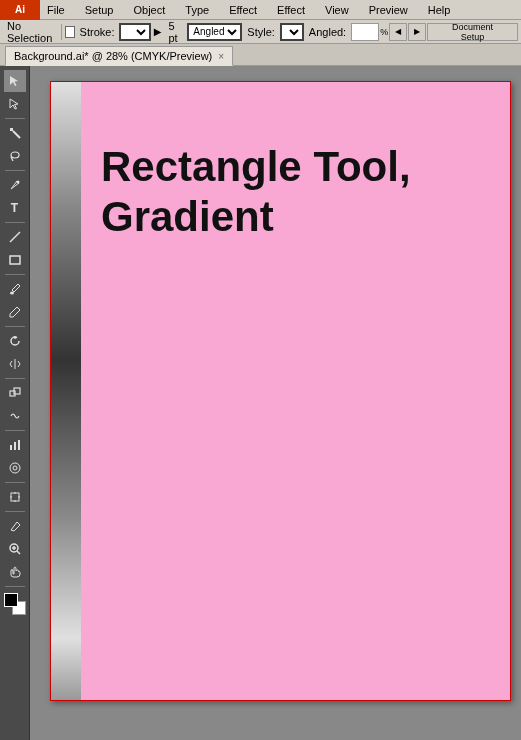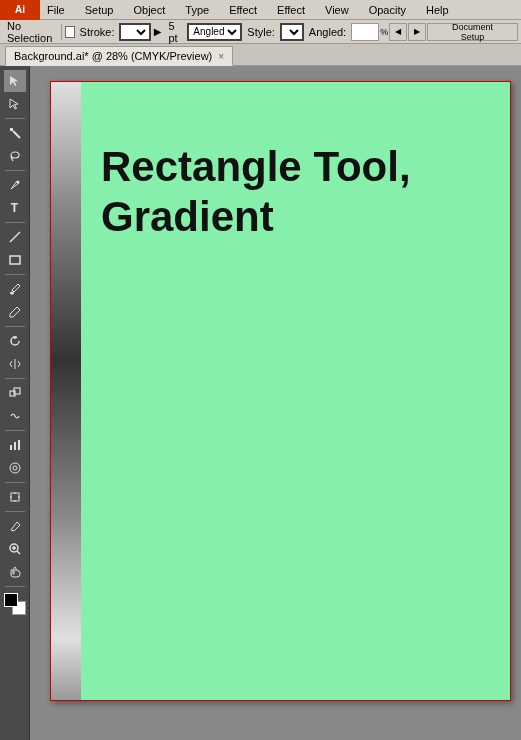--- a/index.html
+++ b/index.html
@@ -201,21 +201,21 @@
       position: relative;
       display: flex;
       align-items: flex-start;
       justify-content: flex-start;
       padding: 10px;
     }
 
     
     #document {
       position: relative;
-      background: #86efac;
+      background: #f9a8d4;
       border: 1px solid #cc0000;
       width: 497px;
       height: 620px;
       margin-left: 10px;
       margin-top: 5px;
       overflow: hidden;
       box-shadow: 2px 2px 6px rgba(0,0,0,0.4);
     }
 
     
@@ -255,21 +255,21 @@
 <div id="menu-bar">
   <div class="menu-logo">Ai</div>
   <div class="menu-items">
     <div class="menu-item">File</div>
     <div class="menu-item">Setup</div>
     <div class="menu-item">Object</div>
     <div class="menu-item">Type</div>
     <div class="menu-item">Effect</div>
     <div class="menu-item">Effect</div>
     <div class="menu-item">View</div>
-    <div class="menu-item">Opacity</div>
+    <div class="menu-item">Preview</div>
     <div class="menu-item">Help</div>
   </div>
 </div>
 
 <div id="toolbar">
   <span class="toolbar-label">No Selection</span>
   <div class="toolbar-separator"></div>
   <div style="width:12px;height:12px;border:1px solid #666;background:white;display:inline-block;"></div>
   <span class="toolbar-label">Stroke:</span>
   <select class="toolbar-select" style="width:40px;">

